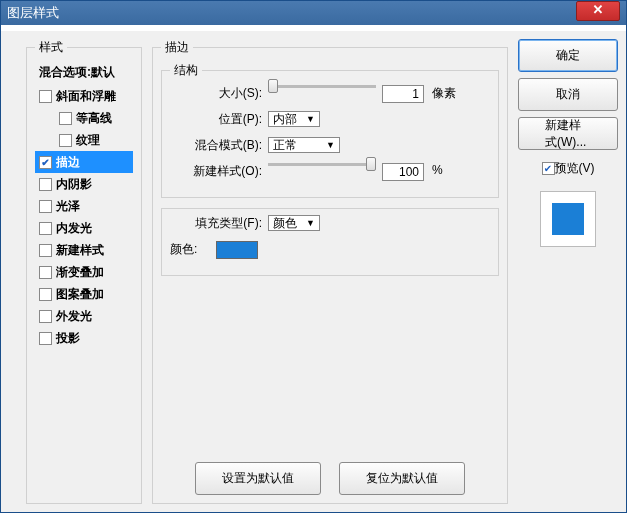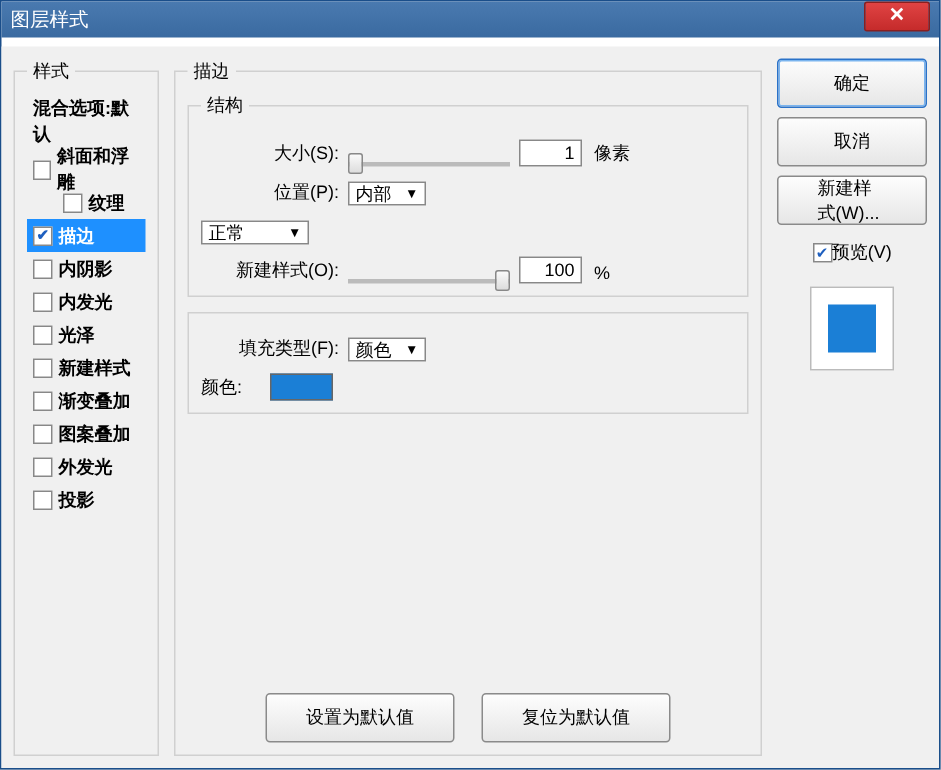--- a/index.html
+++ b/index.html
@@ -3,38 +3,38 @@
 <meta charset="utf-8">
 <style>
   * { box-sizing: border-box; font-family: "Microsoft YaHei", "SimSun", Arial, sans-serif; font-size: 12px; }
   body { margin: 0; background: #4a7ab0; width: 627px; height: 513px; overflow: hidden; }
   .window { width: 627px; height: 513px; background: #fff; border: 1px solid #1a4e8a; box-shadow: 0 0 8px rgba(0,0,0,0.4); position: relative; }
   .titlebar { height: 24px; background: linear-gradient(#4a7ab0, #3a6aa0); display: flex; align-items: center; padding: 0 6px; color: #fff; }
   .titlebar .title { flex: 1; font-size: 13px; }
   .close-btn { width: 44px; height: 20px; background: linear-gradient(#e04343, #c52b2b); border: 1px solid #8a1f1f; border-radius: 2px; color: #fff; text-align: center; line-height: 16px; cursor: pointer; margin-top: -4px; font-size: 13px; font-weight: bold; }
   .client { position: absolute; top: 30px; left: 0; right: 0; bottom: 0; background: #f0f0f0; padding: 8px; display: flex; gap: 10px; }
   
-  .col-left { width: 97px; }
+  .col-left { width: 116px; margin-left: 17px; }
   .col-mid { flex: 1; }
   .col-right { width: 100px; display: flex; flex-direction: column; gap: 6px; align-items: stretch; }
 
   fieldset { border: 1px solid #d0d0d0; margin: 0; padding: 6px 8px 8px 8px; background: #f0f0f0; }
   legend { padding: 0 4px; background: #f0f0f0; }
   
   .style-list { display: flex; flex-direction: column; font-weight: bold; }
   .style-item { display: flex; align-items: center; height: 22px; padding: 0 4px; gap: 4px; cursor: pointer; }
   .style-item.indent { padding-left: 24px; }
   .style-item.selected { background: #1e90ff; color: #fff; }
   .cb { width: 13px; height: 13px; border: 1px solid #888; background: #fff; display: inline-flex; align-items: center; justify-content: center; font-size: 10px; color: #1e5fbf; }
   .cb.checked::after { content: "✔"; }
   .style-head { padding: 2px 4px 4px 4px; }
 
   .mid-fieldset { height: 100%; display: flex; flex-direction: column; }
   .struct-fieldset { margin-bottom: 10px; }
-  .row { display: flex; align-items: flex-end; height: 26px; gap: 6px; }
+  .row { display: flex; align-items: flex-start; height: 26px; gap: 6px; }
   .lbl { width: 92px; text-align: right; }
   .slider { flex: 0 0 108px; height: 3px; background: #bbb; position: relative; }
   .slider .thumb { position: absolute; top: -6px; width: 10px; height: 14px; background: linear-gradient(#fafafa,#ddd); border: 1px solid #888; border-radius: 2px; }
   .numbox { width: 42px; height: 18px; border: 1px solid #888; background: #fff; text-align: right; padding: 0 4px; line-height: 16px; }
   .unit { margin-left: 2px; }
   .dd { display: inline-flex; align-items: center; border: 1px solid #888; background: #fff; height: 16px; padding: 0 4px; min-width: 52px; cursor: pointer; }
   .dd .caret { margin-left: auto; font-size: 9px; }
   
   .buttons-row { display: flex; gap: 18px; justify-content: center; margin-top: 6px; }
   .btn { height: 33px; padding: 0 26px; background: linear-gradient(#fdfdfd,#e6e6e6); border: 1px solid #8a8a8a; border-radius: 3px; cursor: pointer; display: inline-flex; align-items: center; justify-content: center; }
@@ -58,37 +58,41 @@
     <fieldset class="col-left">
       <legend>样式</legend>
       <div class="style-list">
         <div class="style-head">混合选项:默认</div>
         <div class="style-item">
             <span class="cb"></span>
             <span>斜面和浮雕</span>
           </div>
         <div class="style-item indent">
             <span class="cb"></span>
+            <span>等高线</span>
+          </div>
+        <div class="style-item indent">
+            <span class="cb"></span>
             <span>纹理</span>
           </div>
         <div class="style-item selected">
             <span class="cb checked"></span>
             <span>描边</span>
           </div>
         <div class="style-item">
             <span class="cb"></span>
             <span>内阴影</span>
           </div>
         <div class="style-item">
             <span class="cb"></span>
-            <span>内发光</span>
+            <span>光泽</span>
           </div>
         <div class="style-item">
             <span class="cb"></span>
-            <span>光泽</span>
+            <span>内发光</span>
           </div>
         <div class="style-item">
             <span class="cb"></span>
             <span>新建样式</span>
           </div>
         <div class="style-item">
             <span class="cb"></span>
             <span>渐变叠加</span>
           </div>
         <div class="style-item">
@@ -123,20 +127,21 @@
 
         <div class="row">
           <span class="lbl">位置(P):</span>
           <div class="dd">
             <span>内部</span>
             <span class="caret">▼</span>
           </div>
         </div>
 
         <div class="row">
+          <span class="lbl">混合模式(B):</span>
           <div class="dd" style="min-width:72px">
             <span>正常</span>
             <span class="caret">▼</span>
           </div>
         </div>
 
         <div class="row">
           <span class="lbl">新建样式(O):</span>
           <div class="slider">
               <div class="thumb" style="left:98px"></div>

